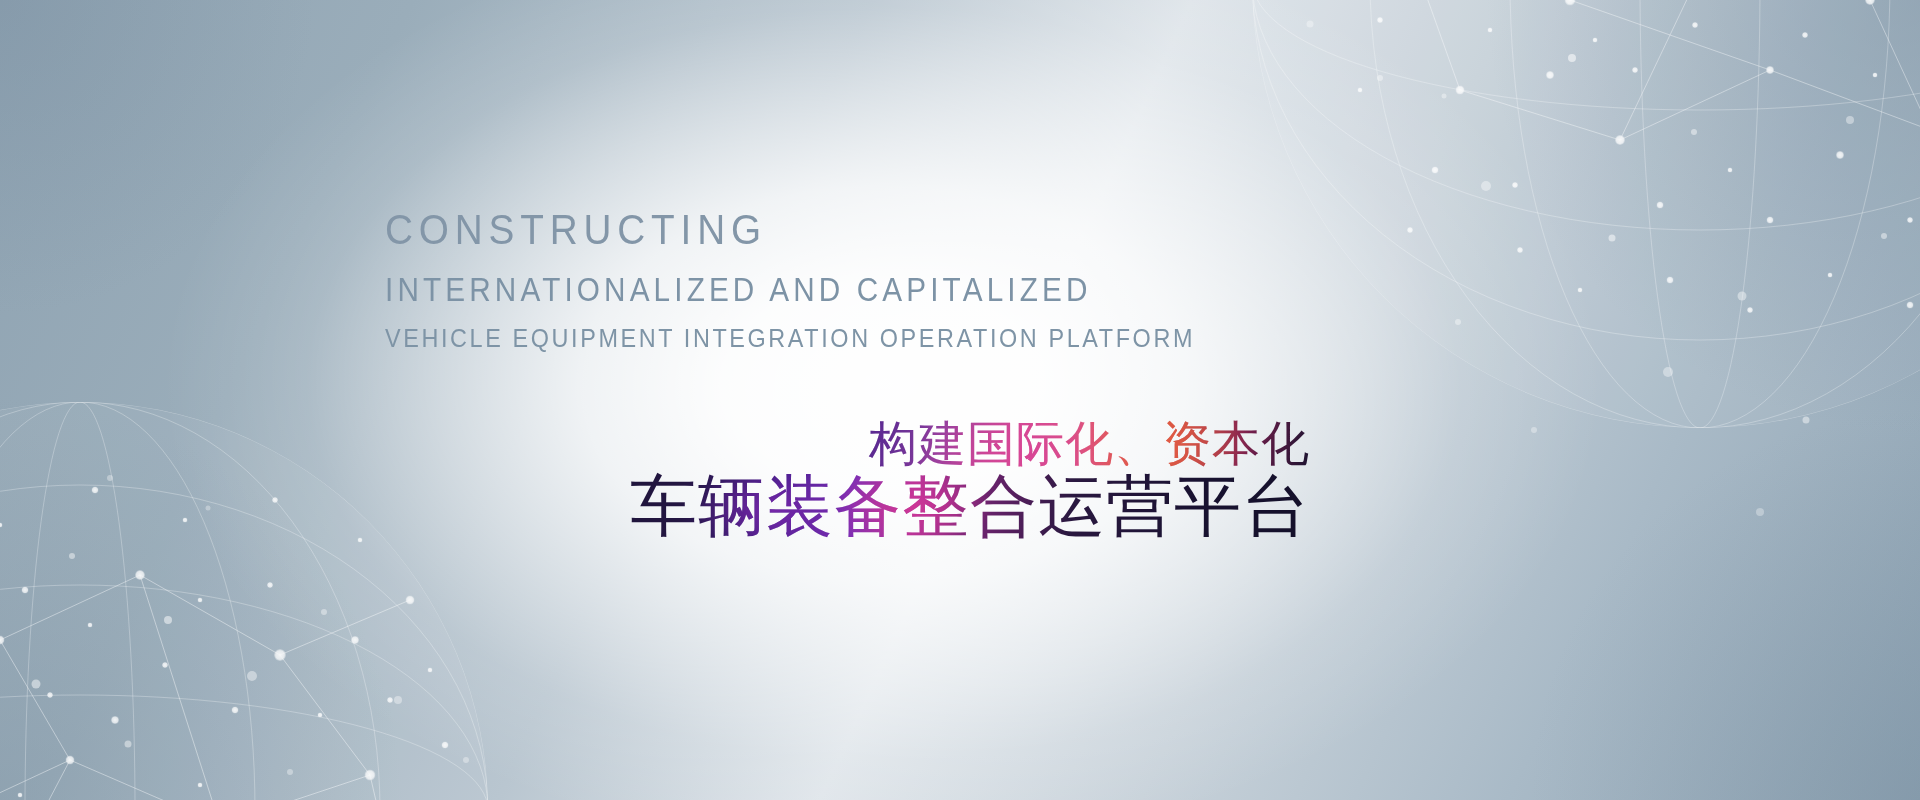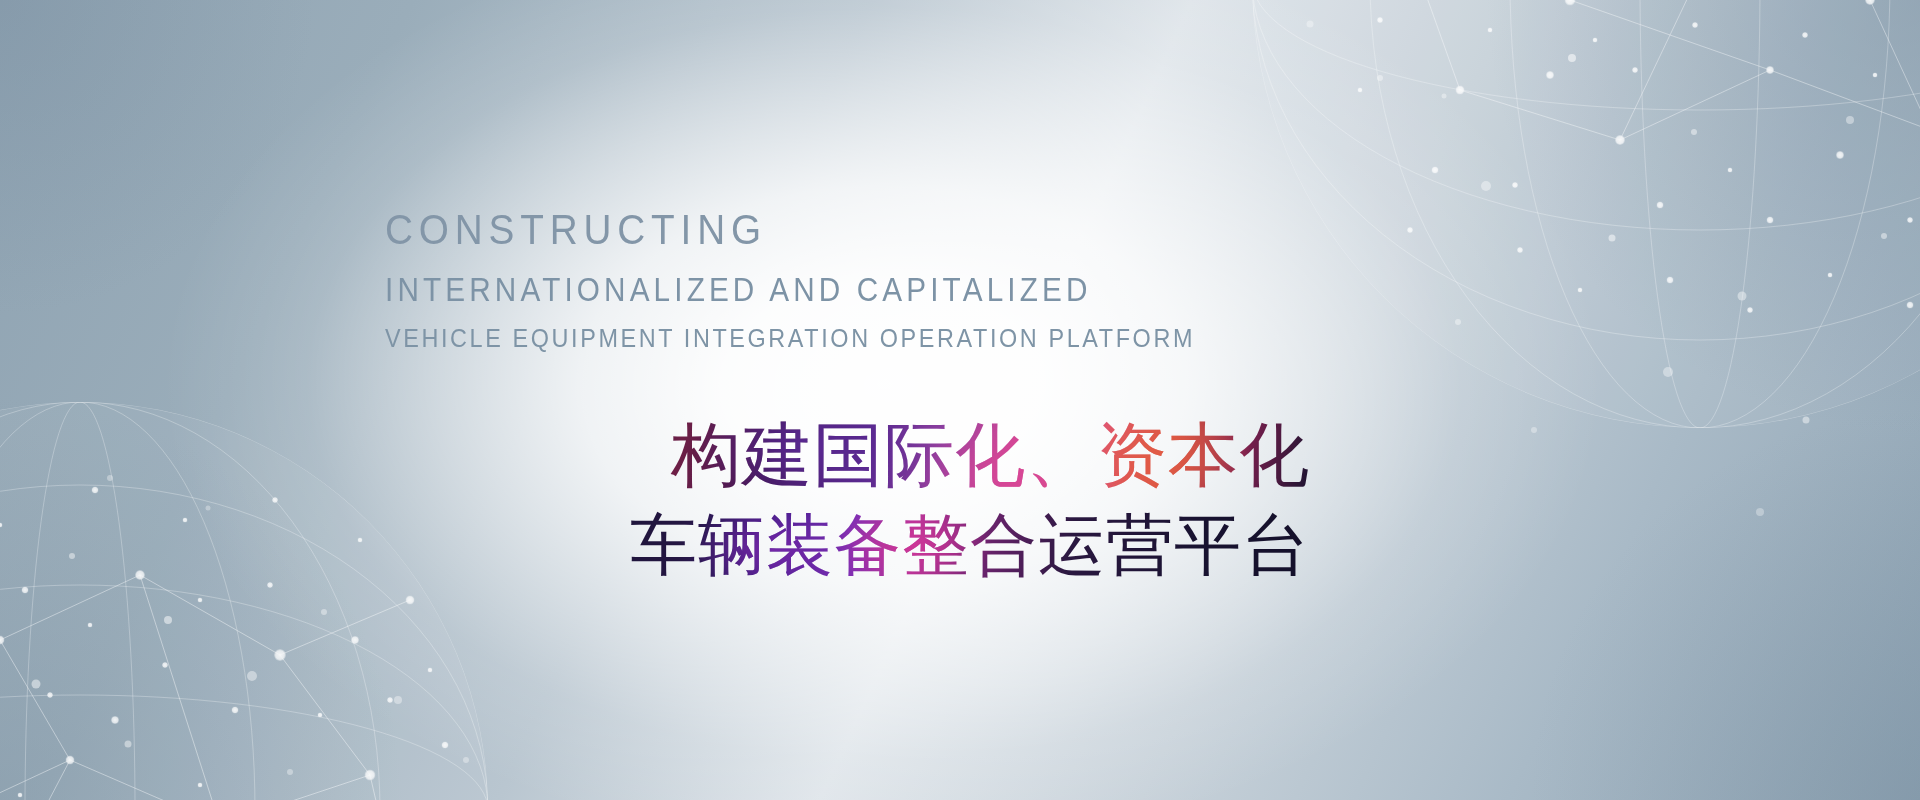--- a/index.html
+++ b/index.html
@@ -155,23 +155,23 @@
         #d9553f 84%,
         #7e2050 92%,
         #1b1330 100%);
     -webkit-background-clip: text;
     background-clip: text;
     color: transparent;
     -webkit-text-fill-color: transparent;
   }
 
   #cn-headline {
-    font-size: 70px;
+    font-size: 48px;
     letter-spacing: 1px;
-    margin-bottom: 18px;
+    margin-bottom: 2px;
   }
 
   #cn-subtitle {
     font-size: 67px;
     letter-spacing: 1px;
     background-image:
       radial-gradient(ellipse 130px 70px at 42% 55%, rgba(120,40,170,0.95) 0%, rgba(120,40,170,0) 62%),
       radial-gradient(ellipse 130px 70px at 57% 50%, rgba(205,55,150,0.95) 0%, rgba(205,55,150,0) 62%),
       linear-gradient(98deg,
         #14102c 0%,

